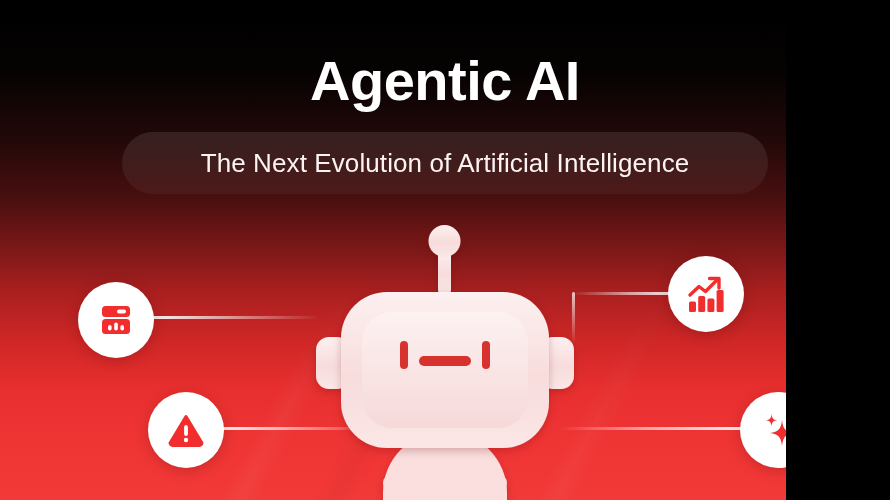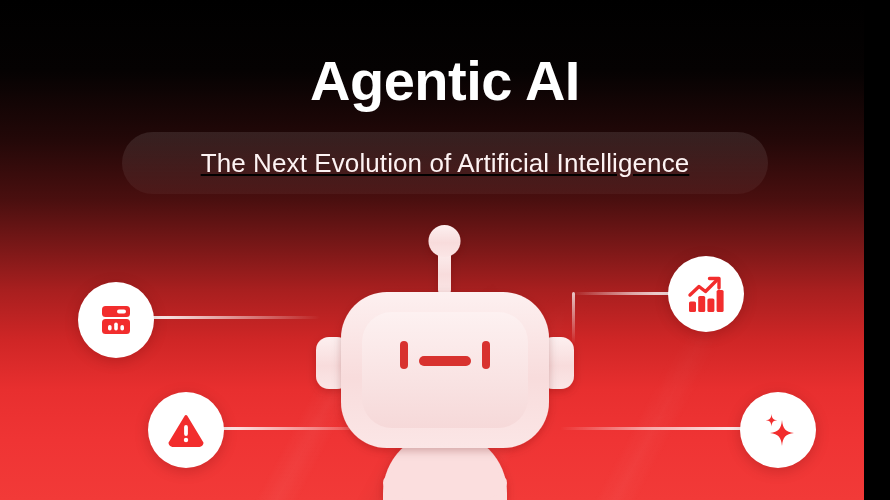--- a/index.html
+++ b/index.html
@@ -4,21 +4,21 @@
 <style>
   * { margin:0; padding:0; box-sizing:border-box; }
   html,body { width:890px; height:500px; }
   body {
     font-family: "Liberation Sans", sans-serif;
     background:#000;
     overflow:hidden;
   }
   #stage {
     position:relative;
-    width:864px; height:500px;
+    width:786px; height:500px;
     overflow:hidden;
     background:
       linear-gradient(180deg,
         #000000 0%,
         #050202 14%,
         #230808 28%,
         #4a0f0f 40%,
         #7d1818 50%,
         #a81f1f 58%,
         #cf2626 68%,
@@ -48,21 +48,21 @@
     font-weight:700;
     letter-spacing:-0.5px;
     line-height:1.05;
   }
   #subtitle-pill {
     position:absolute;
     left:122px; top:132px;
     width:646px; height:62px;
     border-radius:31px;
     background:linear-gradient(180deg, rgba(255,255,255,0.10), rgba(255,255,255,0.045));
-    display:flex; align-items:center; justify-content:center;text-decoration:underline;
+    display:flex; align-items:center; justify-content:center;
   }
   #subtitle {
     color:#fdf3f3;
     font-size:26px;
     font-weight:400;
     letter-spacing:0.1px;
     white-space:nowrap;
   }
 
   

